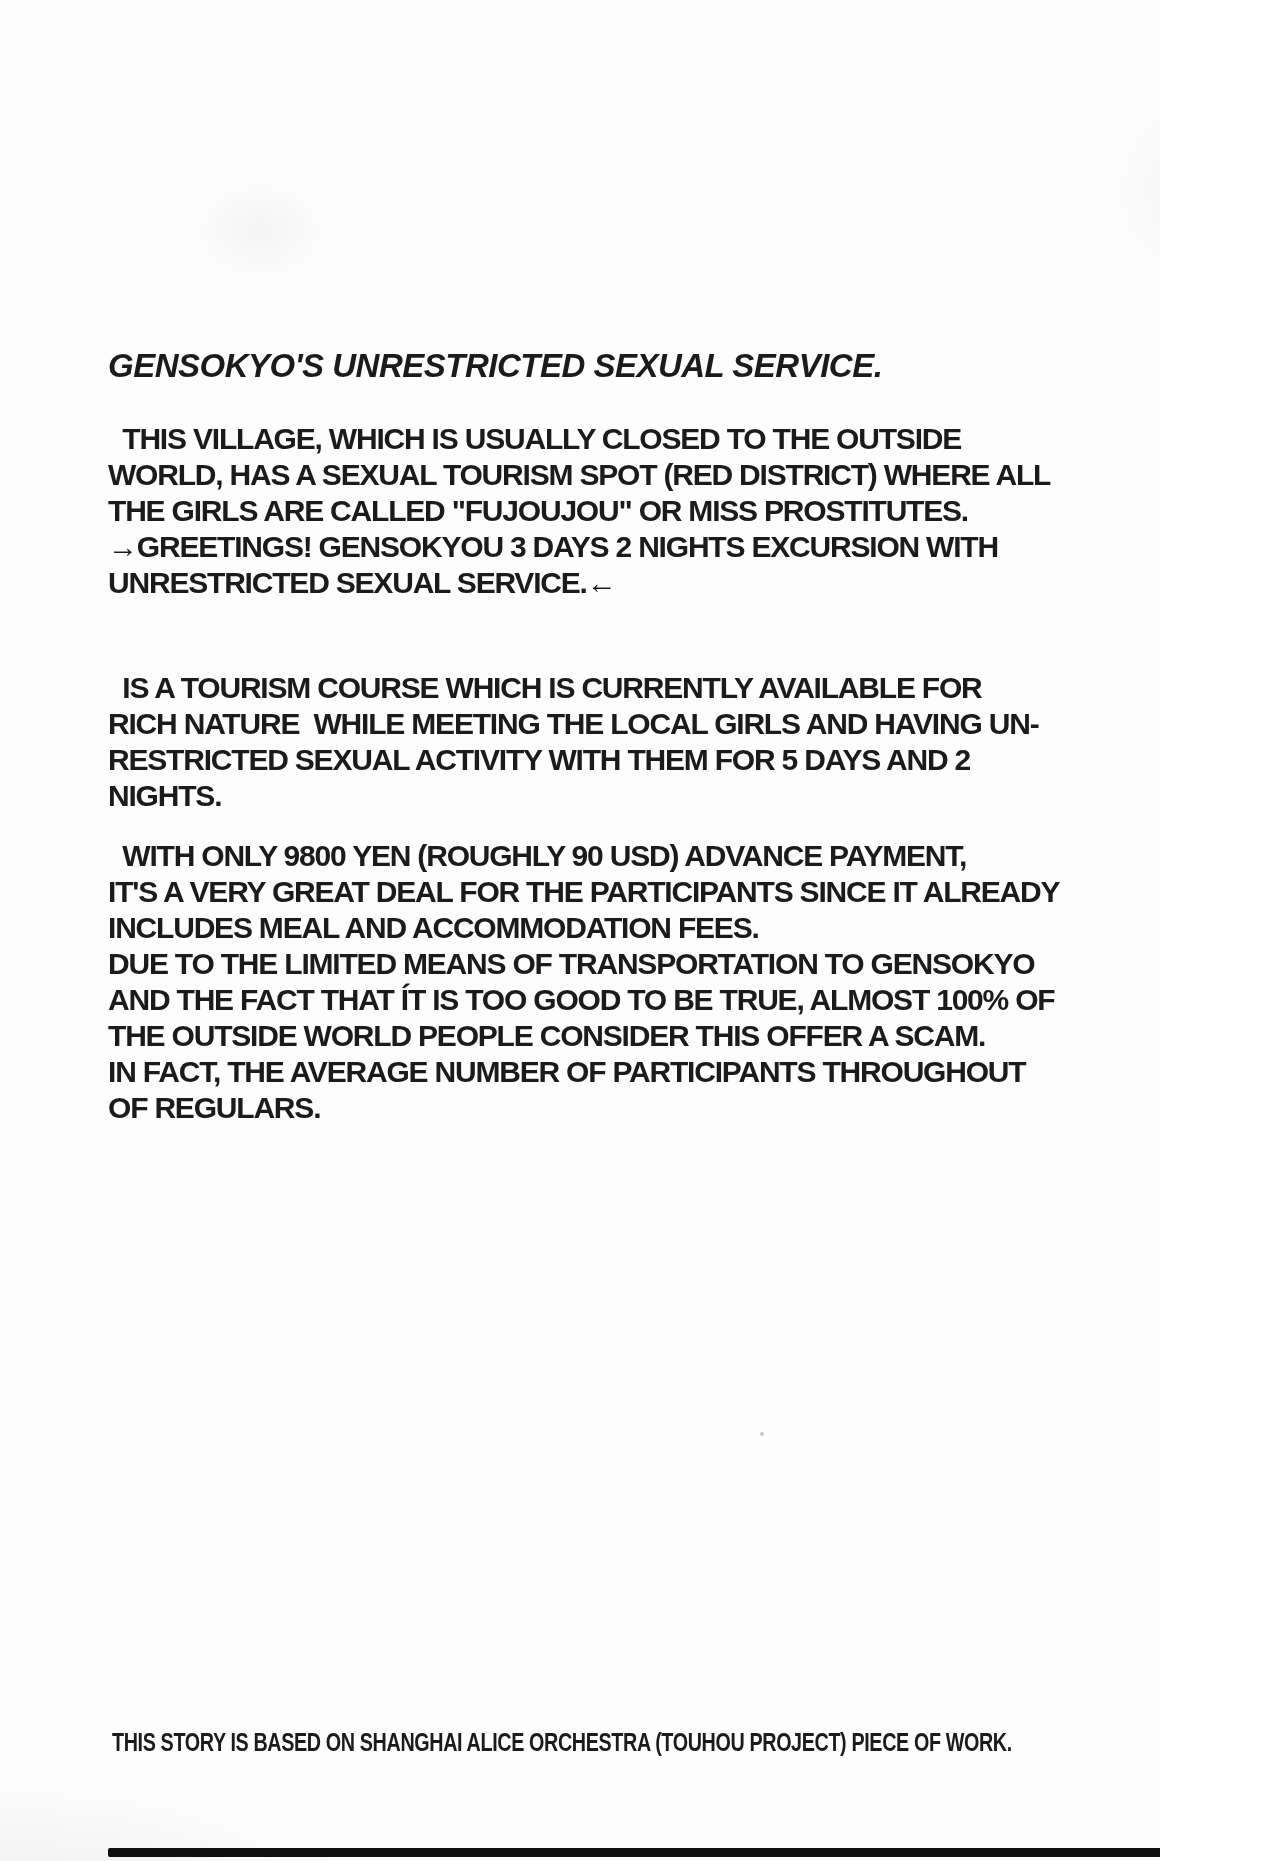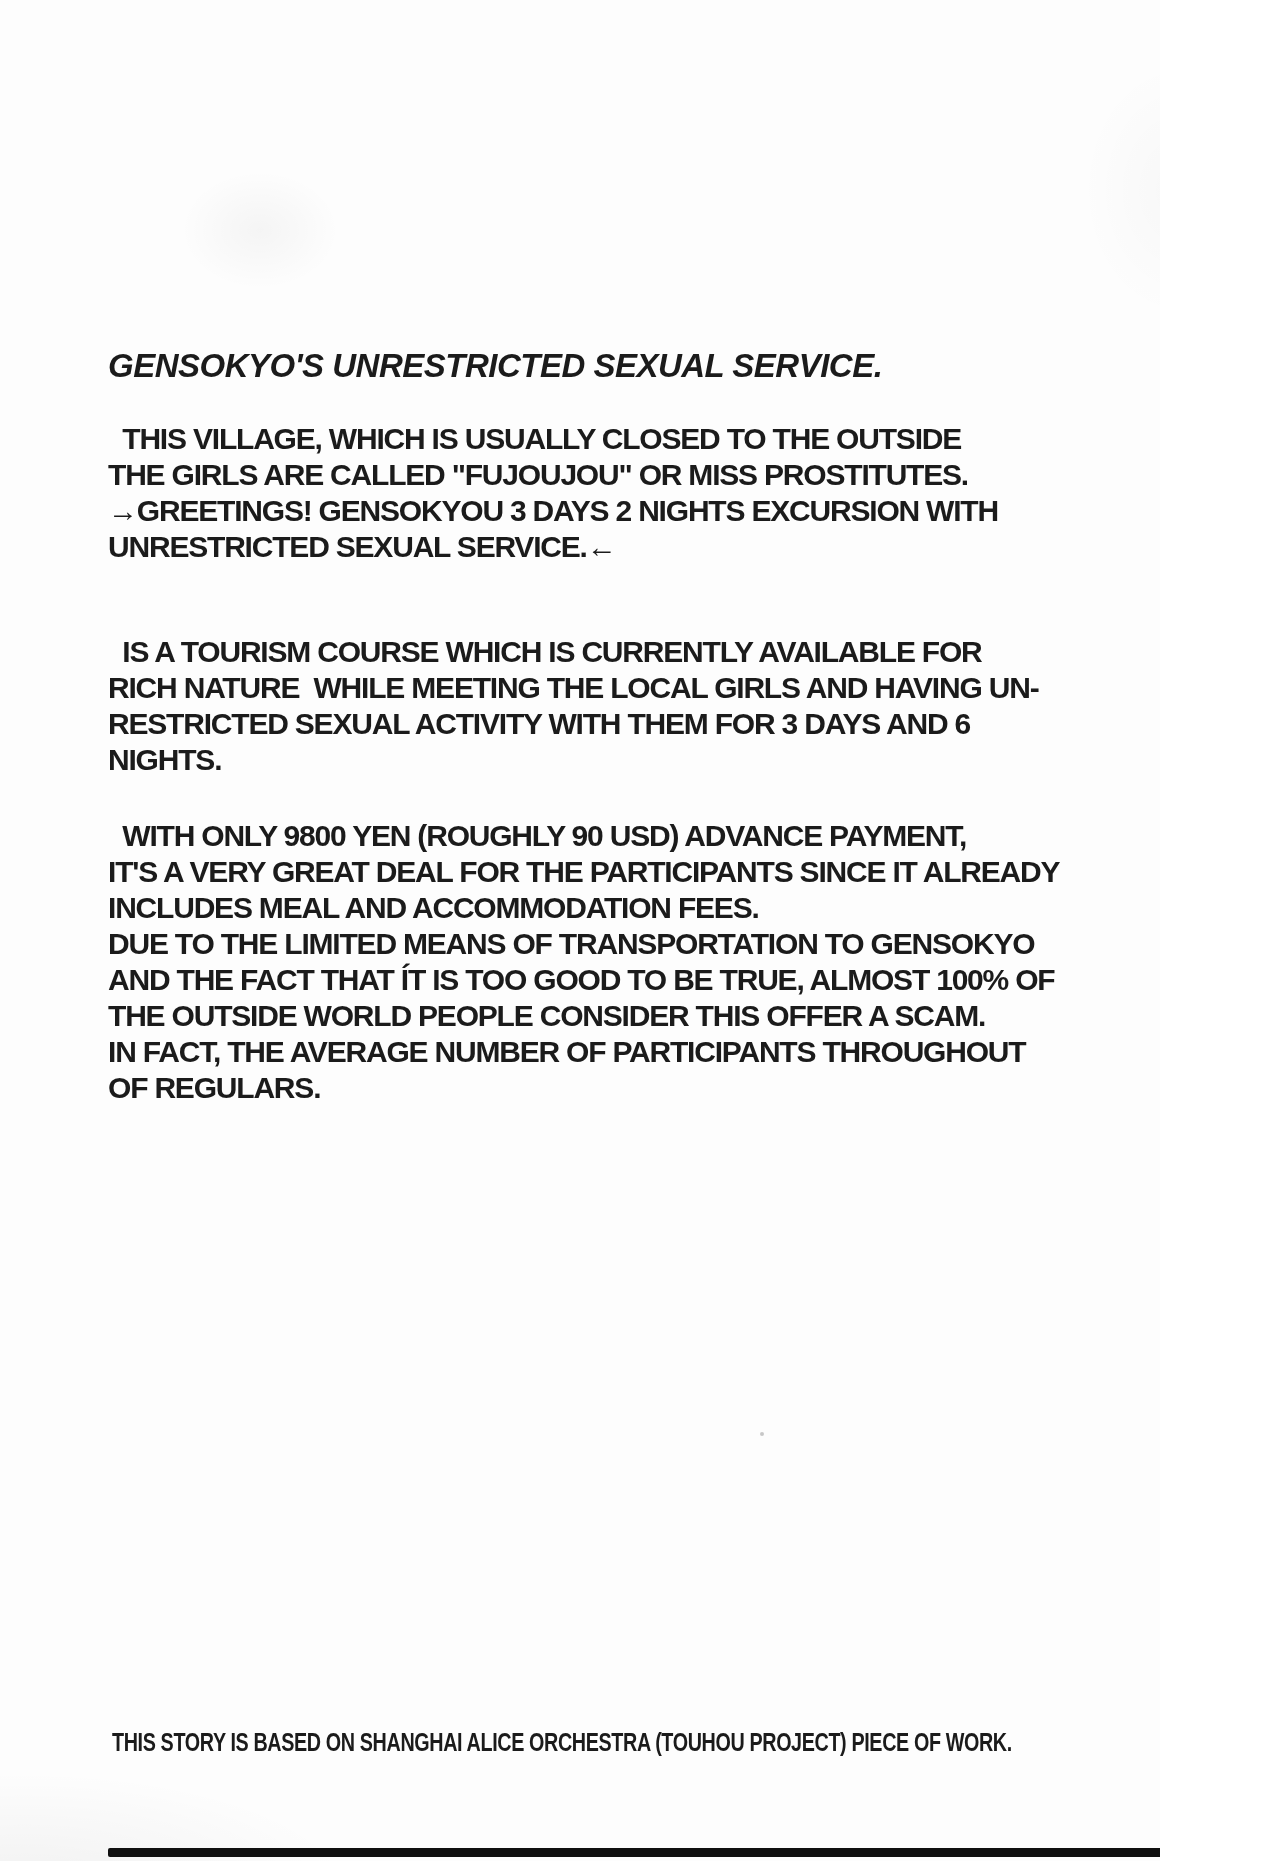--- a/index.html
+++ b/index.html
@@ -44,21 +44,21 @@
     font-weight: bold;
     font-style: italic;
     letter-spacing: -0.5px;
     line-height: 40px;
     white-space: pre;
     margin: 0 0 35px 0;
   }
   .para { margin: 0; }
   .para.p2 { }
   .para.p3 { margin-top: 69px; }
-  .para.p4 { margin-top: 40px; }
+  .para.p4 { margin-top: 24px; }
   .line {
     font-size: 30px;
     font-weight: bold;
     line-height: 36px;
     letter-spacing: -1.2px;
     white-space: pre;
   }
   .footer-note {
     position: absolute;
     left: 112px;
@@ -89,32 +89,33 @@
   <div class="smudge-right"></div>
   <div class="smudge-bottom-left"></div>
   <div class="speck"></div>
 
   <div class="content">
 
     <div class="title">GENSOKYO'S UNRESTRICTED SEXUAL SERVICE.</div>
 
     <div class="para p1">
       <div class="line">  THIS VILLAGE, WHICH IS USUALLY CLOSED TO THE OUTSIDE</div>
+      <div class="line">WORLD, HAS A SEXUAL TOURISM SPOT (RED DISTRICT) WHERE ALL</div>
       <div class="line">THE GIRLS ARE CALLED "FUJOUJOU" OR MISS PROSTITUTES.</div>
     </div>
 
     <div class="para p2">
       <div class="line">→GREETINGS! GENSOKYOU 3 DAYS 2 NIGHTS EXCURSION WITH</div>
       <div class="line">UNRESTRICTED SEXUAL SERVICE.←</div>
     </div>
 
     <div class="para p3">
       <div class="line">  IS A TOURISM COURSE WHICH IS CURRENTLY AVAILABLE FOR</div>
       <div class="line">RICH NATURE  WHILE MEETING THE LOCAL GIRLS AND HAVING UN-</div>
-      <div class="line">RESTRICTED SEXUAL ACTIVITY WITH THEM FOR 3 DAYS AND 6</div>
+      <div class="line">RESTRICTED SEXUAL ACTIVITY WITH THEM FOR 5 DAYS AND 2</div>
       <div class="line">NIGHTS.</div>
     </div>
 
     <div class="para p4">
       <div class="line">  WITH ONLY 9800 YEN (ROUGHLY 90 USD) ADVANCE PAYMENT,</div>
       <div class="line">IT'S A VERY GREAT DEAL FOR THE PARTICIPANTS SINCE IT ALREADY</div>
       <div class="line">INCLUDES MEAL AND ACCOMMODATION FEES.</div>
       <div class="line">DUE TO THE LIMITED MEANS OF TRANSPORTATION TO GENSOKYO</div>
       <div class="line">AND THE FACT THAT ÍT IS TOO GOOD TO BE TRUE, ALMOST 100% OF</div>
       <div class="line">THE OUTSIDE WORLD PEOPLE CONSIDER THIS OFFER A SCAM.</div>

